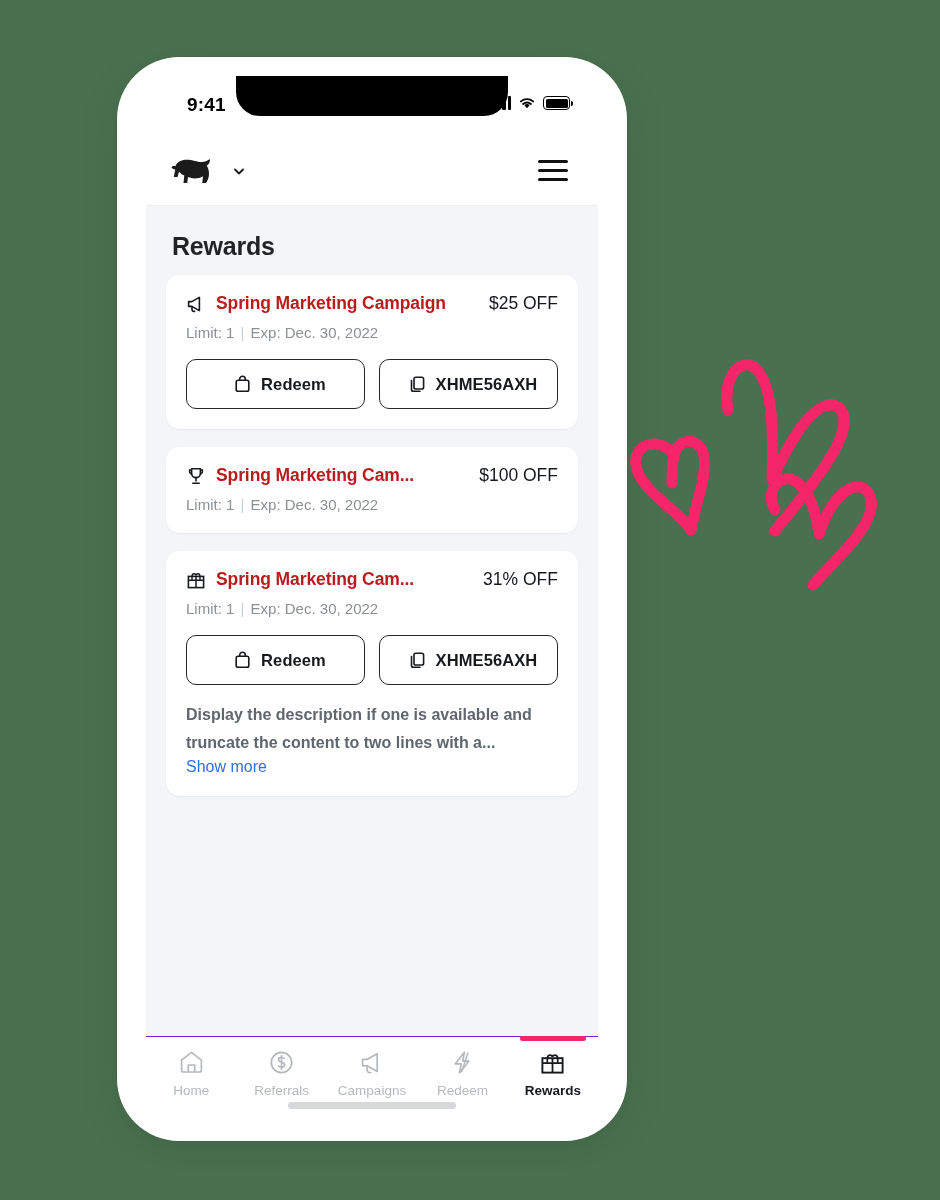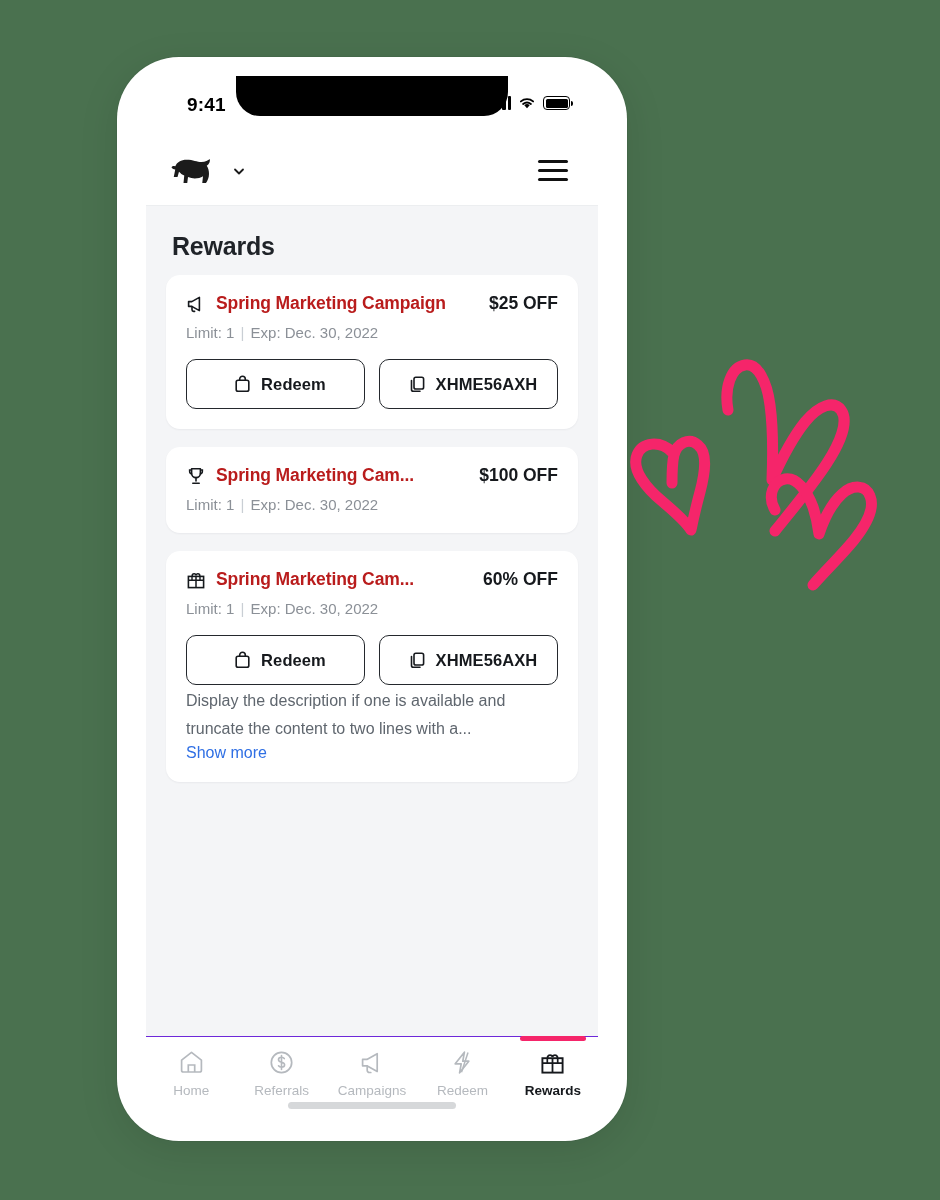--- a/index.html
+++ b/index.html
@@ -163,21 +163,21 @@
     font-size: 17.5px;
     font-weight: bold;
     color: #b91c1c;
     white-space: nowrap;
     letter-spacing: -0.1px;
   }
 
   .card-amount {
     margin-left: auto;
     font-size: 17.5px;
-    font-weight: bold;
+    font-weight: normal;
     color: #16191d;
     white-space: nowrap;
   }
 
   .card-meta {
     margin-top: 10px;
     font-size: 15px;
     color: #8b9097;
   }
   .card-meta .sep { color: #c9ced4; padding: 0 2px; }
@@ -199,24 +199,25 @@
     color: #16191d;
     cursor: pointer;
     font-family: "Liberation Sans", sans-serif;
     letter-spacing: 0.1px;
     padding-left: 9px;
   }
 
   .btn svg { flex: 0 0 auto; }
 
   .card-desc {
-    margin-top: 2px;
+    margin-top: 16px;
     font-size: 16px;
     line-height: 1.72;
     color: #5f666e;
+    font-weight: bold;
   }
 
   .show-more {
     display: inline-block;
     margin-top: 2px;
     font-size: 16px;
     color: #2f6fe4;
     cursor: pointer;
   }
 
@@ -376,21 +377,21 @@
       </div>
 
       <div class="card">
         <div class="card-head">
           <svg class="card-icon" viewBox="0 0 20 20">
             <rect x="2.4" y="6.4" width="15.2" height="11.2" stroke="#16191d" stroke-width="1.6" fill="none"></rect>
             <path d="M2.4 10.2h15.2M10 6.4v11.2M6.2 6.4v-.8a1.9 1.9 0 0 1 3.8 0M13.8 6.4v-.8a1.9 1.9 0 0 0-3.8 0" stroke="#16191d" stroke-width="1.5" fill="none"></path>
             <path d="M6 6.4v3.8M14 6.4v3.8" stroke="#16191d" stroke-width="1.4" fill="none"></path>
           </svg>
           <span class="card-title">Spring Marketing Cam...</span>
-          <span class="card-amount">60% OFF</span>
+          <span class="card-amount">31% OFF</span>
         </div>
         <div class="card-meta">
           <span>Limit: 1</span>
           <span class="sep">|</span>
           <span>Exp: Dec. 30, 2022</span>
         </div>
         <div class="btn-row">
           <button class="btn">
             <svg width="17" height="18" viewBox="0 0 17 18">
               <rect x="2.2" y="5.2" width="12.6" height="11" rx="1.8" stroke="#16191d" stroke-width="1.6" fill="none"></rect>

